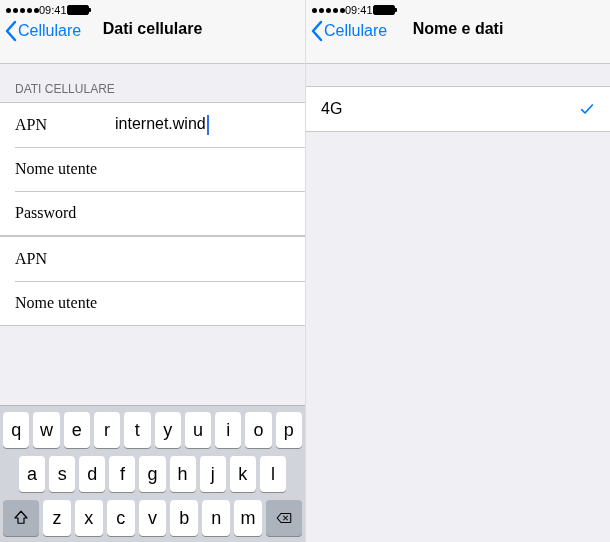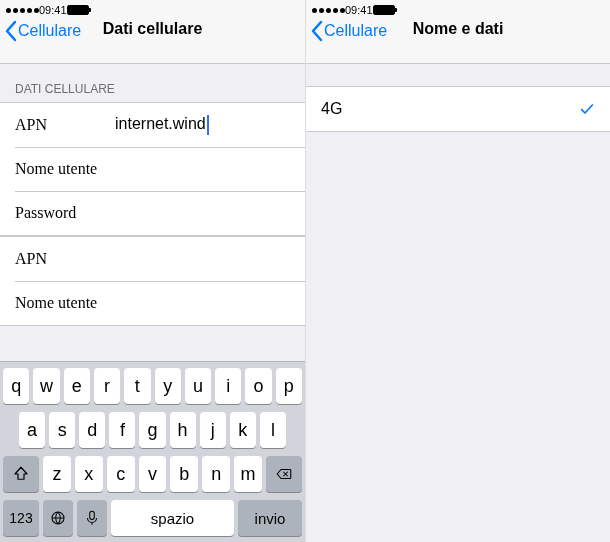--- a/index.html
+++ b/index.html
@@ -258,37 +258,20 @@
         <div class="key">b</div>
         <div class="key">n</div>
         <div class="key">m</div>
         <div class="key fn del">
           <svg viewBox="0 0 24 24">
             <path d="M8 6 H20 a1 1 0 0 1 1 1 V17 a1 1 0 0 1 -1 1 H8 L3 12 Z" fill="none" stroke="#000" stroke-width="1.4"></path>
             <path d="M11 9 L17 15 M17 9 L11 15" stroke="#000" stroke-width="1.4"></path>
           </svg>
         </div>
       </div>
-    <div class="krow">
-      <div class="key fn k123">123</div>
-      <div class="key fn globe">
-        <svg viewBox="0 0 24 24">
-            <circle cx="12" cy="12" r="8" fill="none" stroke="#000" stroke-width="1.4"></circle>
-            <path d="M4 12 H20 M12 4 C8 8 8 16 12 20 M12 4 C16 8 16 16 12 20" fill="none" stroke="#000" stroke-width="1.4"></path>
-          </svg>
-      </div>
-      <div class="key fn mic">
-        <svg viewBox="0 0 24 24">
-            <rect x="9" y="3" width="6" height="11" rx="3" fill="none" stroke="#000" stroke-width="1.4"></rect>
-            <path d="M6 12 a6 6 0 0 0 12 0 M12 18 V21" fill="none" stroke="#000" stroke-width="1.4"></path>
-          </svg>
-      </div>
-      <div class="key space">spazio</div>
-      <div class="key fn return">invio</div>
-    </div>
   </div>
 </div>
 
 <div class="phone">
   <div class="statusbar">
     <div class="sb-left">
       <div class="sb-dots">
         <span class="sb-dot"></span>
           <span class="sb-dot"></span>
           <span class="sb-dot"></span>

